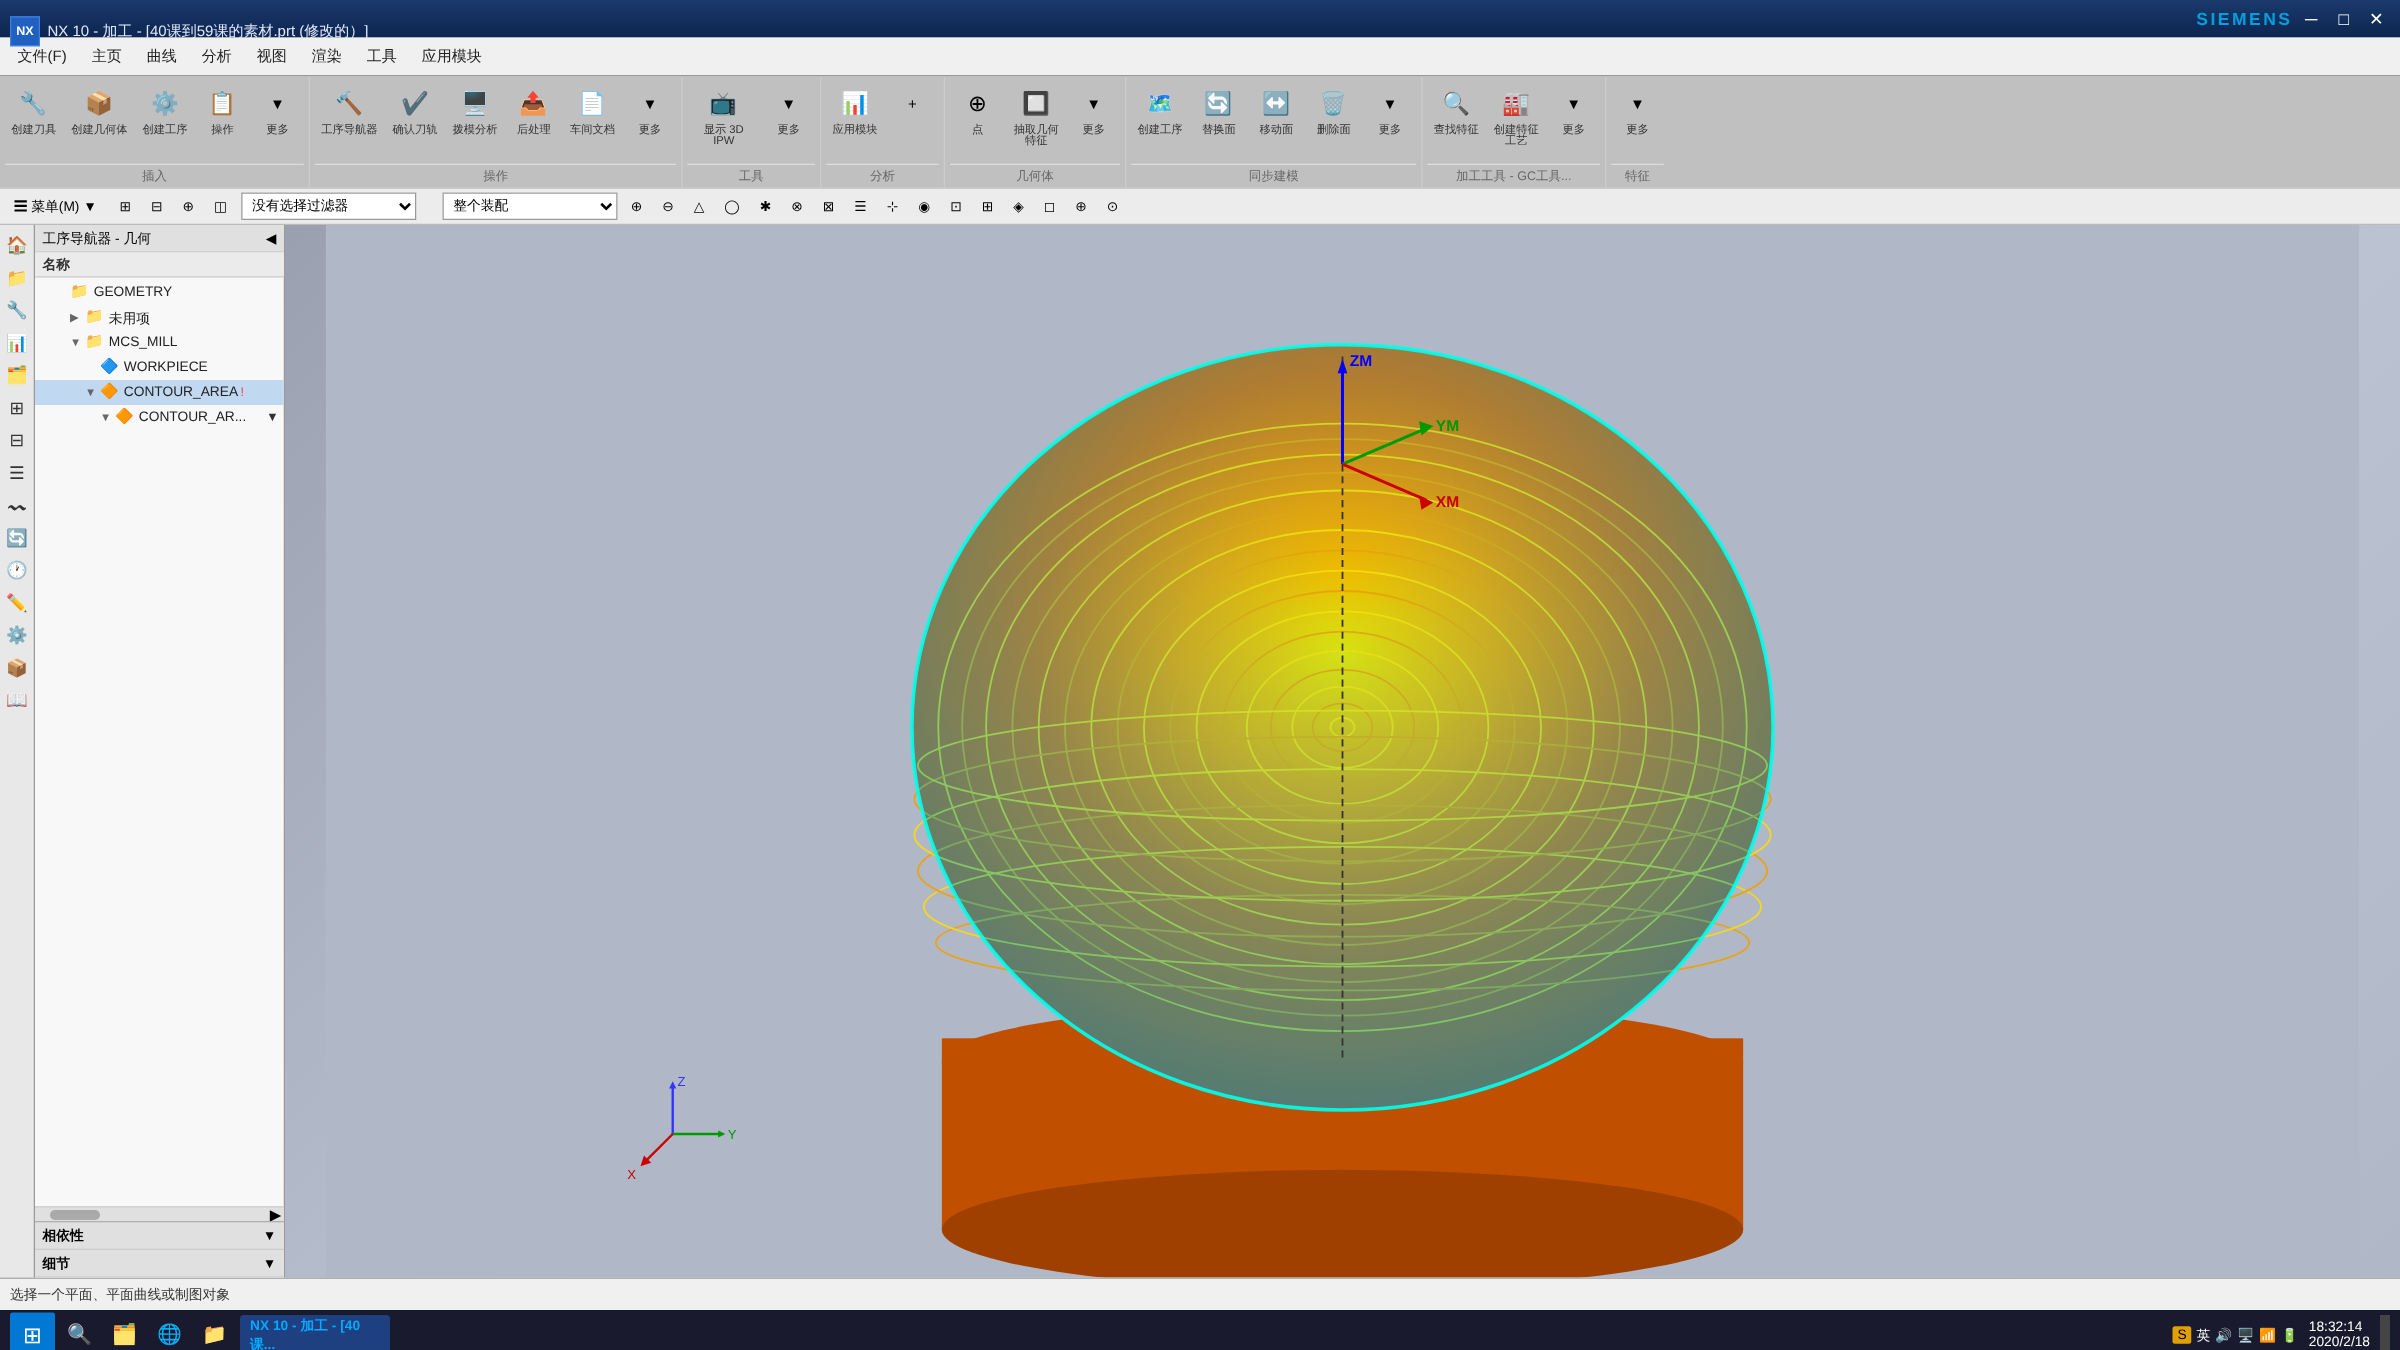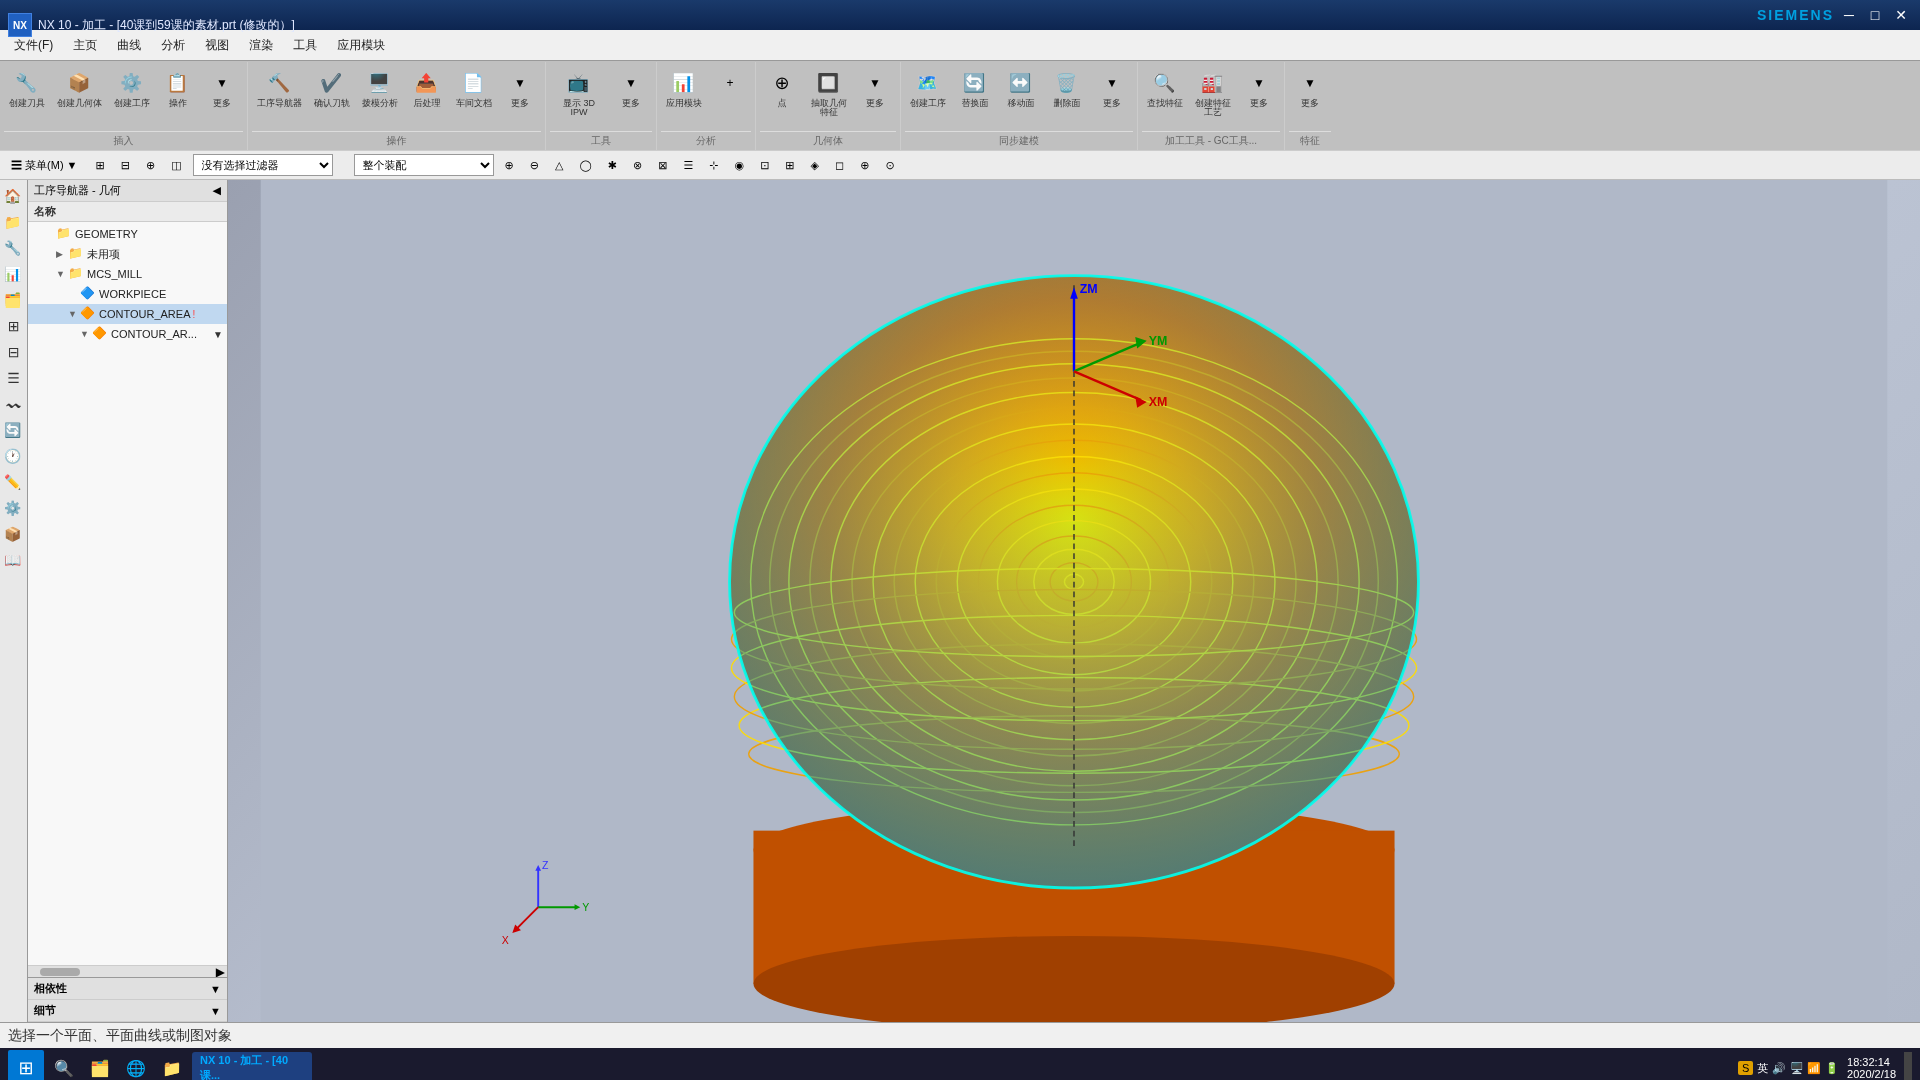--- a/index.html
+++ b/index.html
@@ -235,21 +235,21 @@
     }
 
     
     #statusbar {
       height: 26px;
       background: #f0f0f0;
       border-top: 1px solid #999;
       display: flex;
       align-items: center;
       padding: 0 8px;
-      font-size: 14px;
+      font-size: 11px;
       color: #333;
     }
 
     
     #toolbar-main {
       display: flex;
       flex-direction: column;
     }
 
     .tb-row1 {

